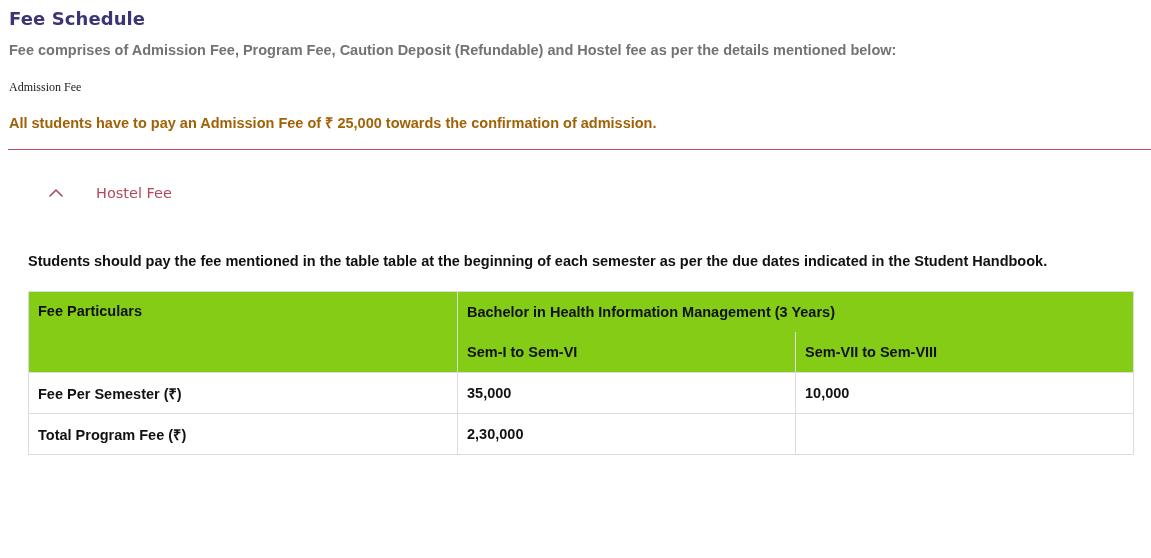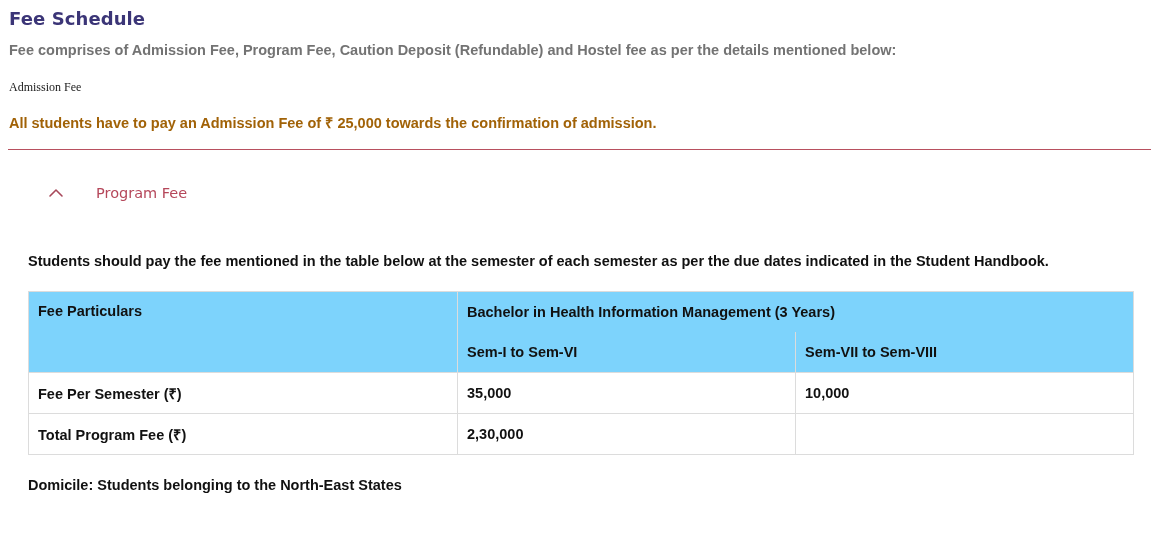--- a/index.html
+++ b/index.html
@@ -46,21 +46,21 @@
   }
   table.fees {
     position: absolute; left: 28px; top: 291px; width: 1105px;
     border-collapse: collapse; font-size: 14.5px; font-weight: bold;
     table-layout: fixed;
   }
   table.fees td, table.fees th {
     border: 1px solid #dcdcdc; padding: 0 9px; height: 40px;
     text-align: left; vertical-align: middle; font-weight: bold; color: #111;
   }
-  table.fees thead th { background: #7dd3fc; }
+  table.fees thead th { background: #84cc16; }
   table.fees thead th.rowspan { vertical-align: top; padding-top: 11px; }
   table.fees thead tr.top th { border-bottom: none; }
   table.fees thead tr.top th.rowspan { border-bottom: 1px solid #dcdcdc; }
   table.fees thead tr.sub th { border-top: none; }
   .notes {
     position: absolute; left: 28px; top: 473px; width: 1080px;
     font-size: 14.5px; font-weight: bold; color: #111; line-height: 24px;
   }
 </style>
 </head>
@@ -73,24 +73,24 @@
 <div class="admission-text">All students have to pay an Admission Fee of ₹ 25,000 towards the confirmation of admission.</div>
 
 <div class="divider"></div>
 
 <div class="accordion">
   <span class="chev">
     <svg width="16" height="10" viewBox="0 0 16 10">
       <polyline points="2,8 8,2 14,8" fill="none" stroke="#a8485a" stroke-width="1.6" stroke-linecap="round" stroke-linejoin="round"></polyline>
     </svg>
   </span>
-  <span class="acc-label">Program Fee</span>
+  <span class="acc-label">Hostel Fee</span>
 </div>
 
-<div class="para">Students should pay the fee mentioned in the table below at the semester of each semester as per the due dates indicated in the Student Handbook.</div>
+<div class="para">Students should pay the fee mentioned in the table table at the beginning of each semester as per the due dates indicated in the Student Handbook.</div>
 
 <table class="fees">
   <colgroup>
     <col style="width:429px">
     <col style="width:338px">
     <col style="width:338px">
   </colgroup>
   <thead>
     <tr class="top">
       <th class="rowspan" rowspan="2">Fee Particulars</th>
@@ -109,14 +109,13 @@
     </tr>
     <tr>
       <td>Total Program Fee (₹)</td>
       <td>2,30,000</td>
       <td></td>
     </tr>
   </tbody>
 </table>
 
 <div class="notes">
-  <div>Domicile: Students belonging to the North-East States</div>
 </div>
 
 </body></html>

